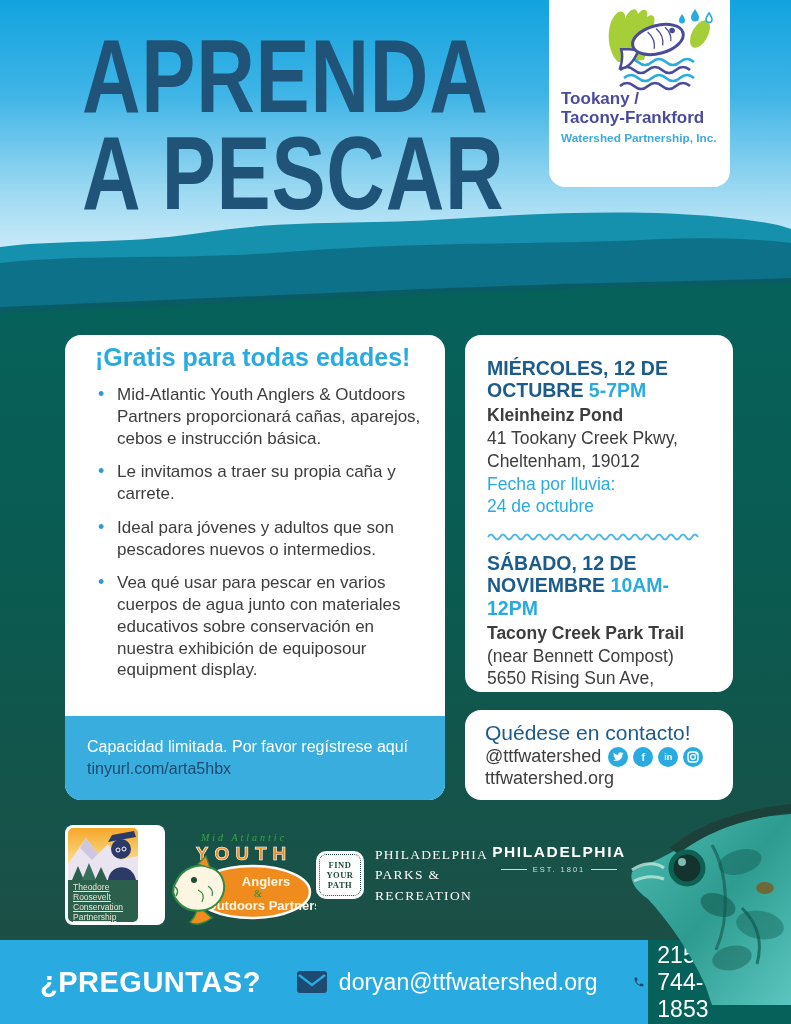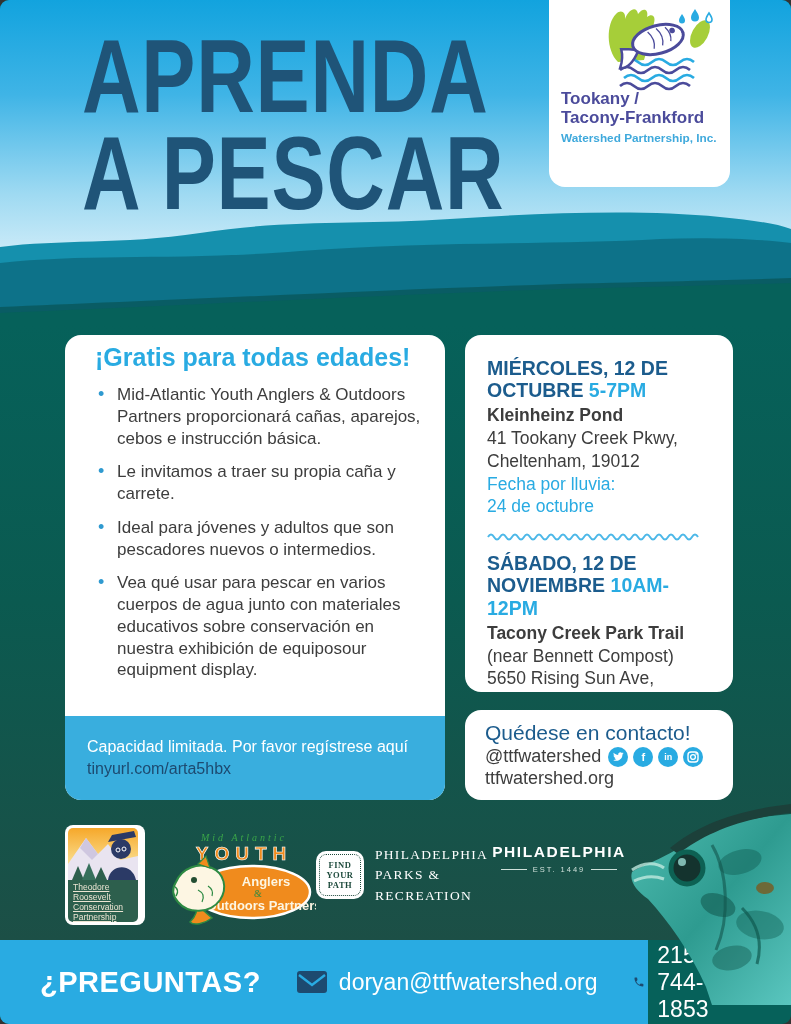--- a/index.html
+++ b/index.html
@@ -1,17 +1,17 @@
 <!DOCTYPE html>
 <html><head>
 <meta charset="utf-8">
 <style>
   html,body{margin:0;padding:0;background:#333;}
   .page{position:relative;width:791px;height:1024px;overflow:hidden;margin:0 auto;
-        background:#06615a;font-family:"Liberation Sans",sans-serif;border-radius:9px;}
+        background:#06615a;font-family:"Liberation Sans",sans-serif;}
 
   
   .sky{position:absolute;top:0;left:0;width:791px;height:270px;
        background:linear-gradient(180deg,#12a3de 0%,#3fb4e6 35%,#9fdaf2 72%,#d9f0fa 100%);}
   .waves-svg{position:absolute;top:195px;left:0;}
   .underwater{position:absolute;top:325px;left:0;width:791px;height:615px;
        background:linear-gradient(180deg,#06615a 0%,#0b5a50 45%,#1c4f46 100%);}
 
   
   .title{position:absolute;left:82px;top:28px;width:600px;color:#1f5478;
@@ -49,21 +49,21 @@
   .card-contact{left:465px;top:710px;width:268px;height:90px;padding:11px 20px;}
   .card-contact h3{margin:0;font-size:21px;color:#1c5c8d;font-weight:400;}
   .handle-row{display:flex;align-items:center;gap:7px;font-size:18px;color:#3d3d3d;margin-top:1px;}
   .social{display:flex;gap:5px;}
   .sicon{width:20px;height:20px;border-radius:50%;background:#29abe2;color:#fff;
          display:flex;align-items:center;justify-content:center;
          font-size:11px;font-weight:700;cursor:pointer;}
   .website{font-size:18px;color:#3d3d3d;margin-top:1px;}
 
   
-  .trcp{position:absolute;left:65px;top:825px;width:80px;height:100px;background:#fff;
+  .trcp{position:absolute;left:65px;top:825px;width:100px;height:100px;background:#fff;
         border-radius:8px;padding:3px;box-sizing:border-box;}
   .trcp-art{width:70px;height:52px;border-radius:5px 5px 0 0;overflow:hidden;
             background:linear-gradient(180deg,#f6a82a 0%,#fbe7a0 80%);}
   .trcp-text{width:70px;height:42px;background:#2d5f4d;border-radius:0 0 5px 5px;
              color:#ece5d3;font-size:8.5px;line-height:1.18;padding:2px 0 0 5px;box-sizing:border-box;}
   .trcp-text div{text-decoration:underline;}
   .youth{position:absolute;left:168px;top:830px;}
   .parks{position:absolute;left:316px;top:845px;display:flex;align-items:center;gap:11px;}
   .badge{width:48px;height:48px;background:#fff;border-radius:10px;position:relative;
          display:flex;flex-direction:column;align-items:center;justify-content:center;
@@ -244,21 +244,21 @@
     </div>
     <div class="parks-name">
       <div>PHILADELPHIA</div>
       <div>PARKS &amp;</div>
       <div>RECREATION</div>
     </div>
   </div>
 
   <div class="water">
     <div class="water-l1">PHILADELPHIA</div>
-    <div class="water-est">EST. 1449</div>
+    <div class="water-est">EST. 1801</div>
   </div>
 
   <svg class="fish" width="171" height="215" viewBox="0 0 171 215">
     <defs>
       <linearGradient id="fg" x1="0" y1="0" x2="1" y2="1">
         <stop offset="0" stop-color="#4ebcb0"></stop>
         <stop offset="0.5" stop-color="#2e9b90"></stop>
         <stop offset="1" stop-color="#5ac6bf"></stop>
       </linearGradient>
     </defs>

